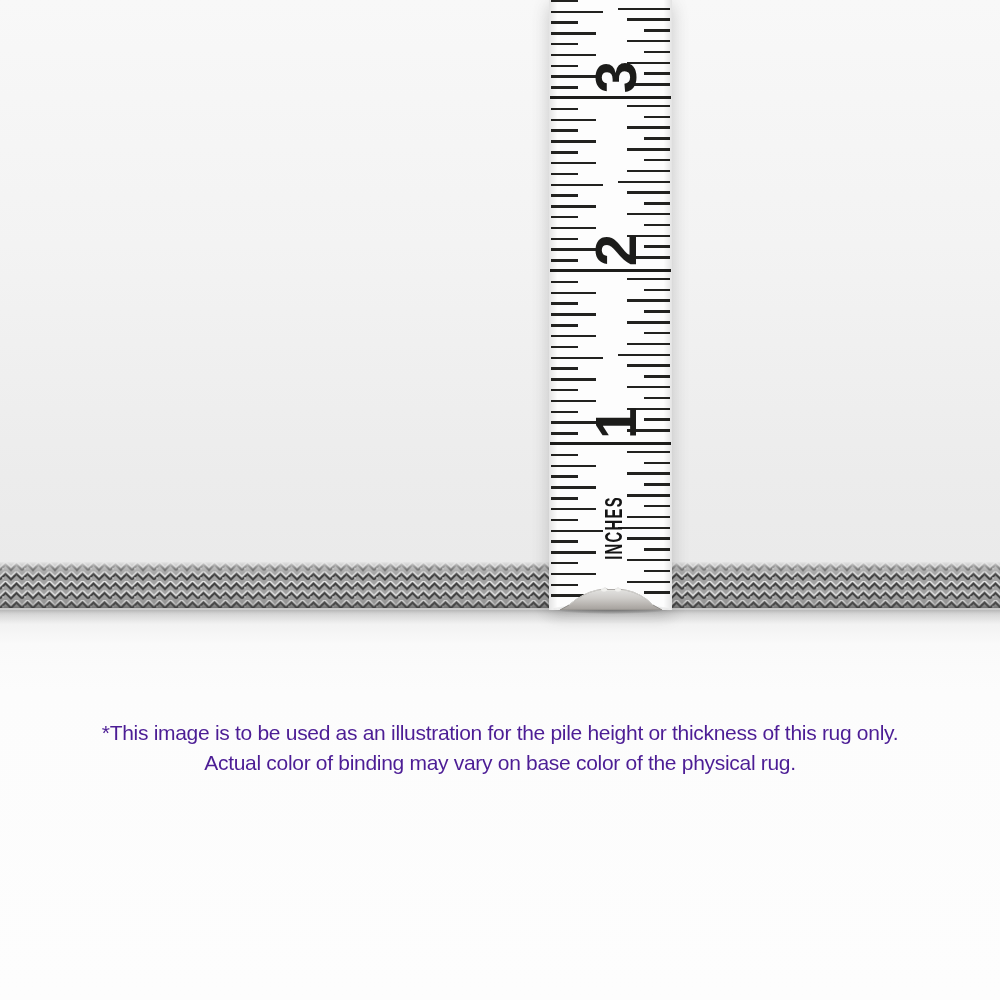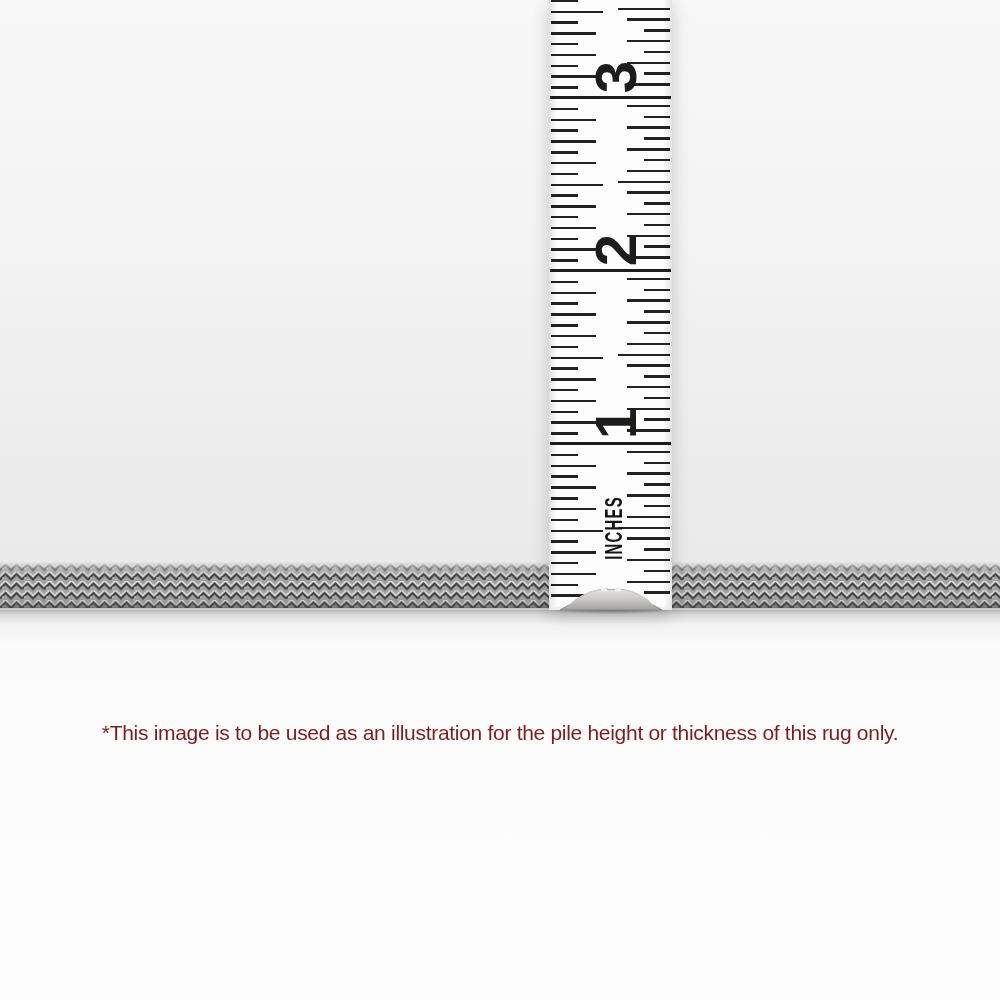--- a/index.html
+++ b/index.html
@@ -41,21 +41,21 @@
   .inches-label{position:absolute;left:65px;top:528px;
     transform:translate(-50%,-50%) rotate(-90deg) scaleX(.62);
     font-weight:700;font-size:24px;letter-spacing:2px;color:#141414;white-space:nowrap;}
   .clip-shadow{position:absolute;left:50%;bottom:-4px;transform:translateX(-50%);
     width:116px;height:10px;border-radius:50%;
     background:radial-gradient(ellipse at center,rgba(0,0,0,.32) 0%,rgba(0,0,0,.12) 55%,rgba(0,0,0,0) 75%);}
   .end-clip{position:absolute;left:50%;bottom:0;transform:translateX(-50%);width:104px;height:24px;}
 
   
   .caption{position:absolute;left:0;top:718px;width:1000px;text-align:center;
-    color:#7f1d1d;font-size:21px;line-height:30px;letter-spacing:-0.3px;}
+    color:#4c1d95;font-size:21px;line-height:30px;letter-spacing:-0.3px;}
 </style>
 </head>
 <body>
 
 <div class="scene">
 
   <div class="bg-upper"></div>
   <div class="floor"></div>
 
   <div class="rug-shadow"></div>
@@ -206,15 +206,16 @@
       </defs>
       <path d="M1,24 L10,19 Q24,7 38,4.2 L43,3.6 Q46,0.6 49,3.6 L56,3.6 Q59,0.6 62,3.6 L67,4.2 Q82,7 94,19 L103,24 Z" fill="url(#mg)" stroke="#8f8c88" stroke-width="1"></path>
       <ellipse cx="45" cy="3.4" rx="3" ry="2" fill="#f3f3f1" opacity="0.9"></ellipse>
       <ellipse cx="59" cy="3.4" rx="3" ry="2" fill="#f3f3f1" opacity="0.9"></ellipse>
       <path d="M10,19 Q24,7 38,4.2 L67,4.2 Q82,7 94,19" fill="none" stroke="#f0efed" stroke-width="1" opacity="0.7"></path>
     </svg>
   </div>
 
   <div class="caption">
     <div>*This image is to be used as an illustration for the pile height or thickness of this rug only.</div>
+    <div>Actual color of binding may vary on base color of the physical rug.</div>
   </div>
 
 </div>
 
 </body></html>

